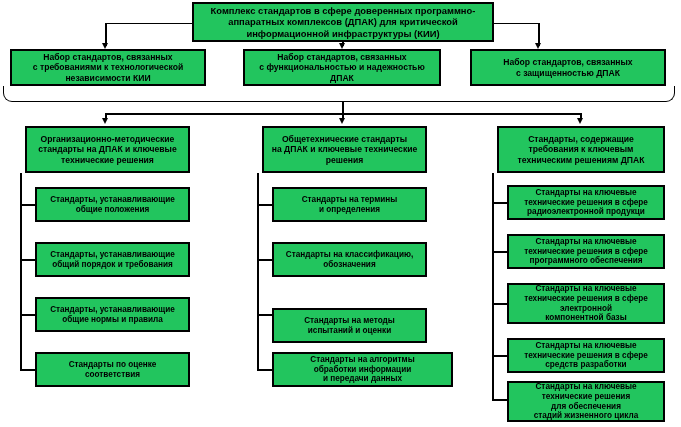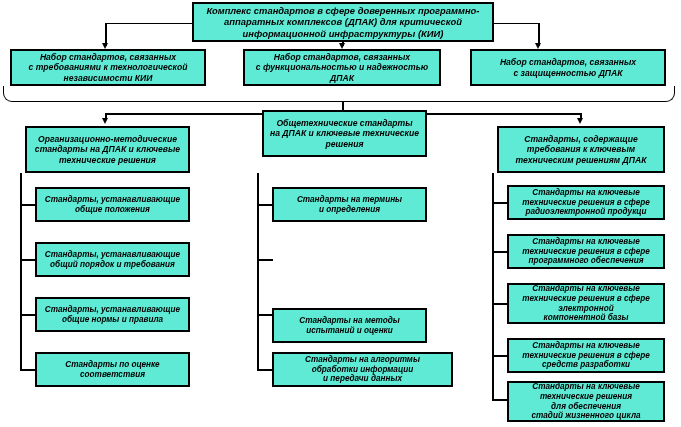--- a/index.html
+++ b/index.html
@@ -14,29 +14,28 @@
     position: relative;
     width: 681px;
     height: 427px;
     background: #ffffff;
     overflow: hidden;
   }
   .box {
     position: absolute;
     box-sizing: border-box;
     border: 2px solid #000000;
-    background: #5eead4;
+    background: #22c55e;
     display: flex;
     align-items: center;
     justify-content: center;
     text-align: center;
     color: #000000;
     line-height: 1.18;
     z-index: 5;
-    font-style: italic;
   }
   .box .txt {
     display: block;
     padding: 0 4px;
     white-space: pre-line;
   }
   .box-root      { font-size: 9.4px; font-weight: 700; }
   .box-tier2     { font-size: 8.6px; font-weight: 700; }
   .box-colhead   { font-size: 8.6px; font-weight: 700; }
   .box-leaf      { font-size: 8.2px; font-weight: 700; }
@@ -138,34 +137,38 @@
   </div>
   <div class="box box-leaf" style="left:35px; top:297px; width:155px; height:35px;">
     <span class="txt">Стандарты, устанавливающие
 общие нормы и правила</span>
   </div>
   <div class="box box-leaf" style="left:35px; top:352px; width:155px; height:35px;">
     <span class="txt">Стандарты по оценке
 соответствия</span>
   </div>
 
-  <div class="box box-colhead" style="left:262px; top:110px; width:165px; height:47px;">
+  <div class="box box-colhead" style="left:262px; top:126px; width:165px; height:47px;">
     <span class="txt">Общетехнические стандарты
 на ДПАК и ключевые технические
 решения</span>
   </div>
   <div class="ln ln-v" style="left:257px; top:173px; height:197px;"></div>
   <div class="ln ln-h" style="left:257px; top:204px; width:16px;"></div>
   <div class="ln ln-h" style="left:257px; top:259px; width:16px;"></div>
   <div class="ln ln-h" style="left:257px; top:314px; width:16px;"></div>
   <div class="ln ln-h" style="left:257px; top:369px; width:16px;"></div>
 
   <div class="box box-leaf" style="left:272px; top:187px; width:155px; height:35px;">
     <span class="txt">Стандарты на термины
 и определения</span>
+  </div>
+  <div class="box box-leaf" style="left:272px; top:242px; width:155px; height:35px;">
+    <span class="txt">Стандарты на классификацию,
+обозначения</span>
   </div>
   <div class="box box-leaf" style="left:272px; top:308px; width:155px; height:35px;">
     <span class="txt">Стандарты на методы
 испытаний и оценки</span>
   </div>
   <div class="box box-leaf" style="left:272px; top:352px; width:181px; height:35px;">
     <span class="txt">Стандарты на алгоритмы
 обработки информации
 и передачи данных</span>
   </div>

